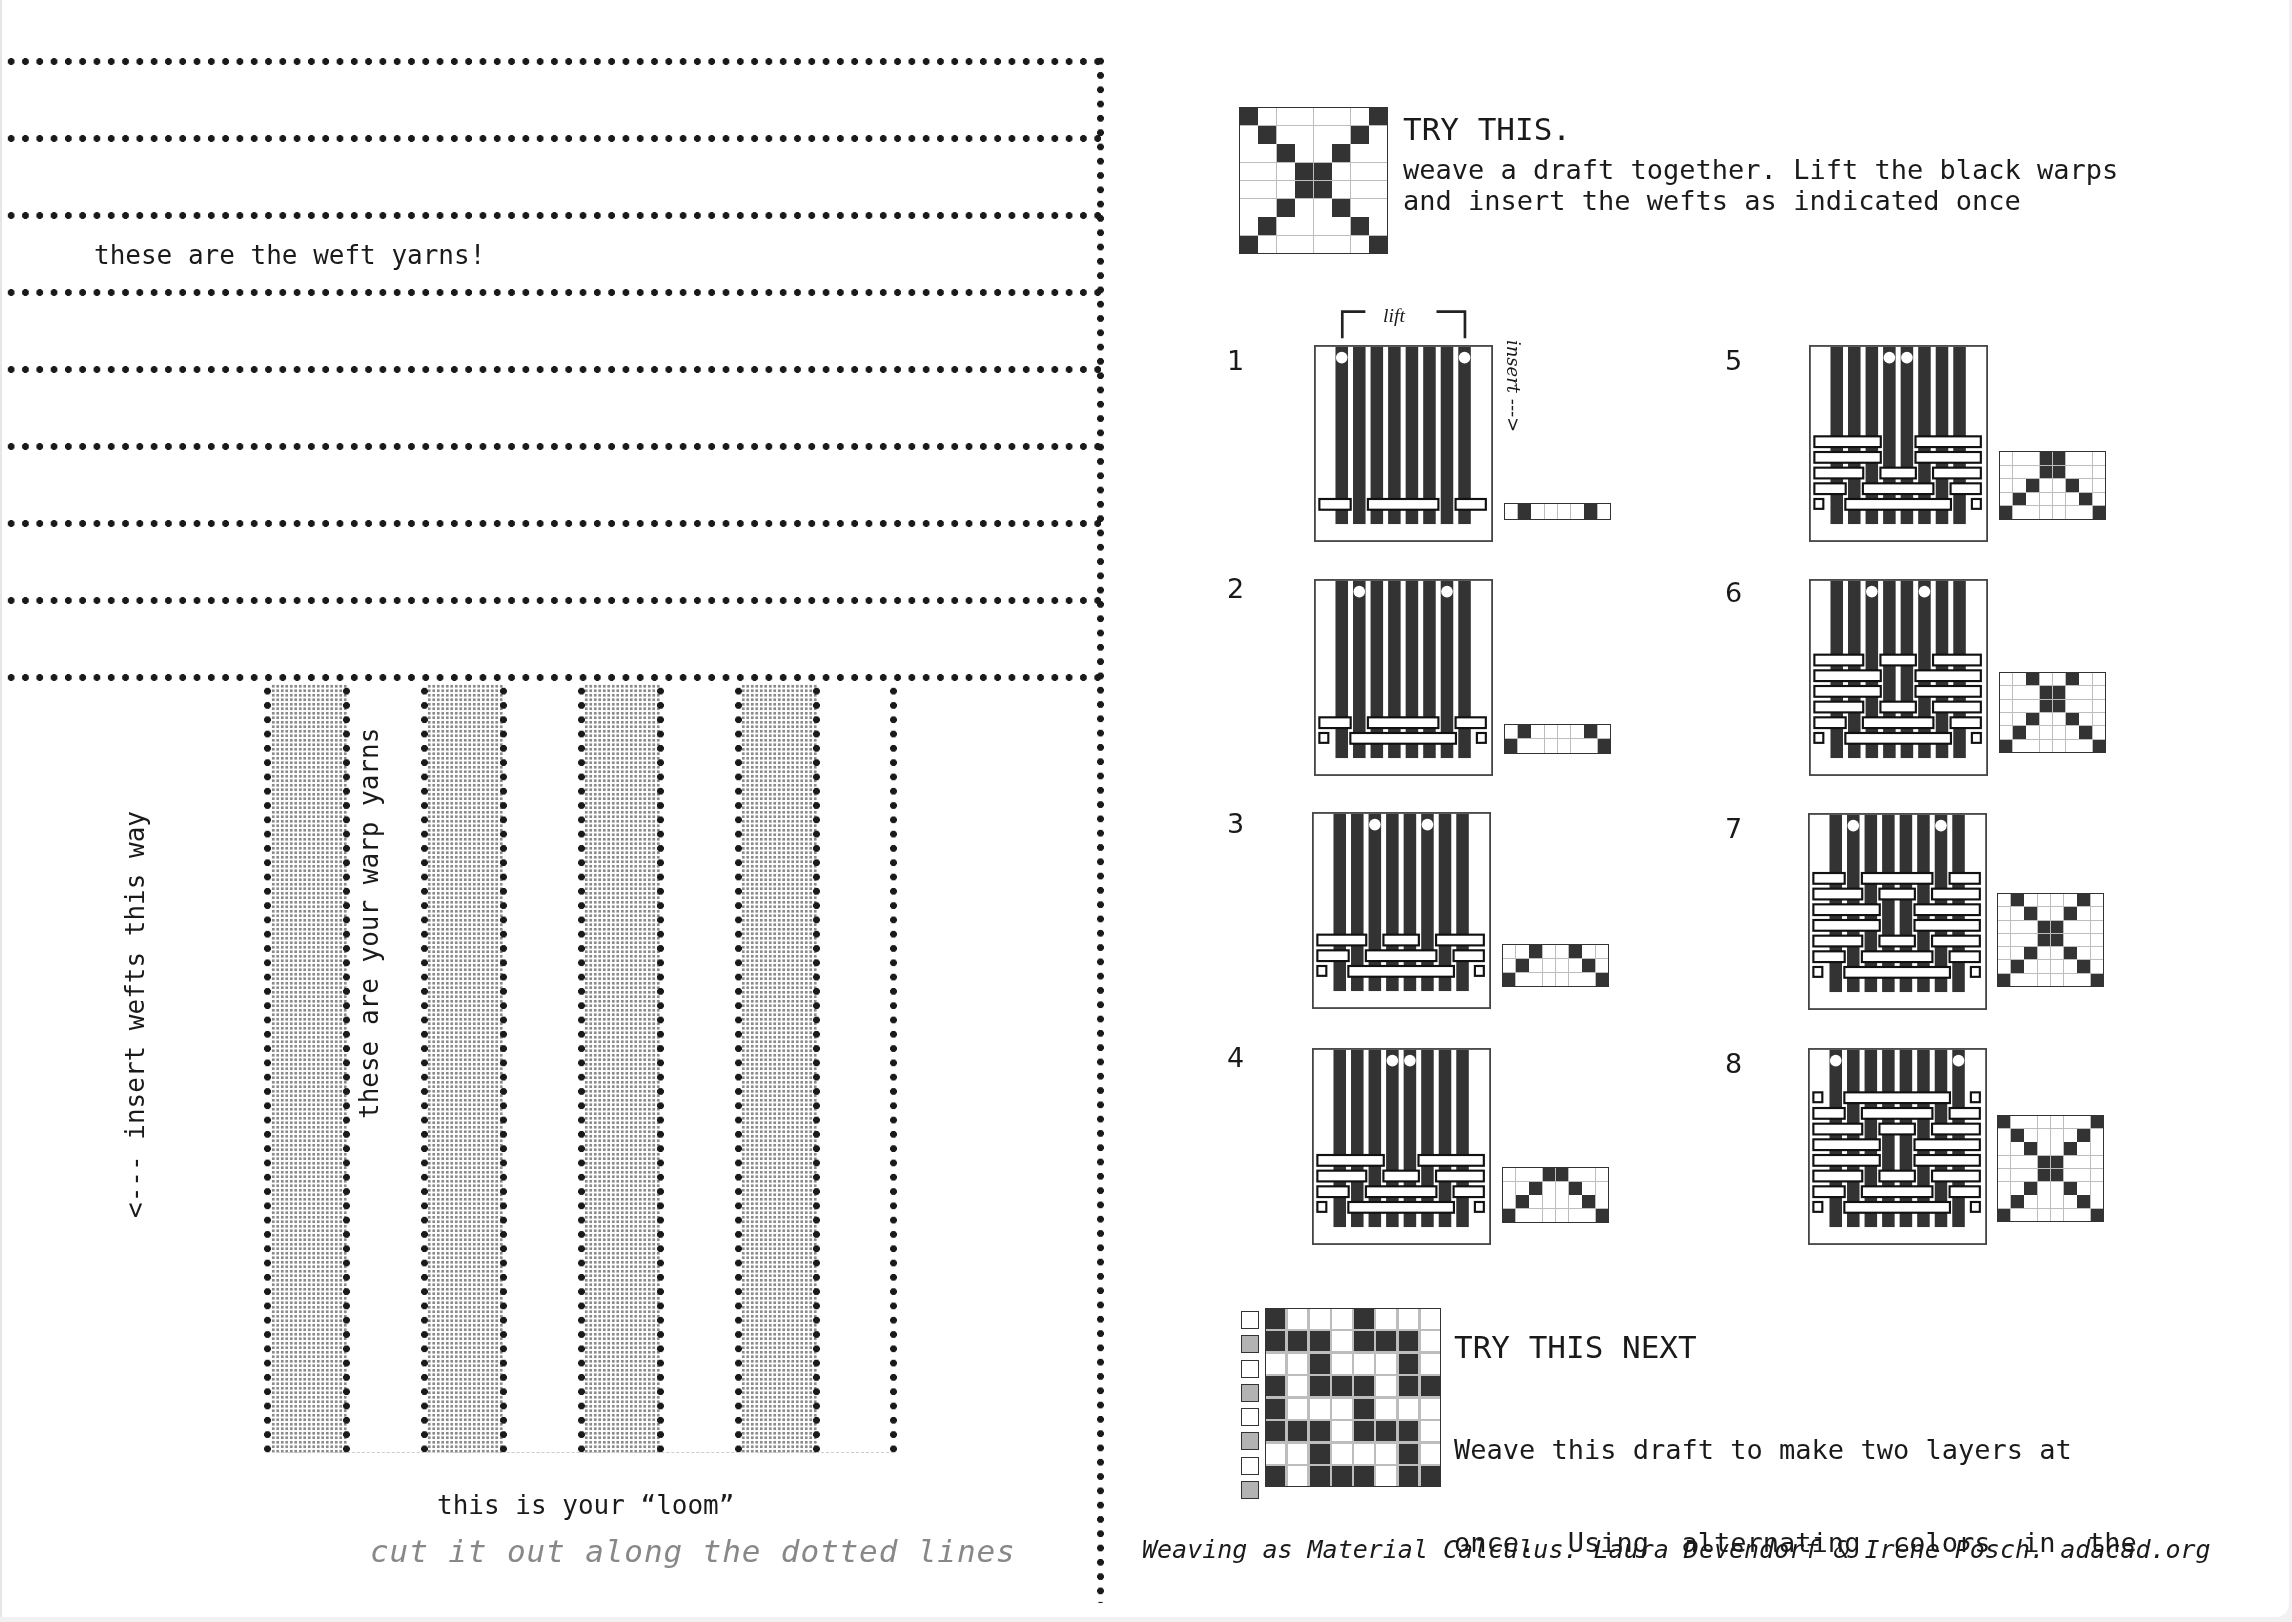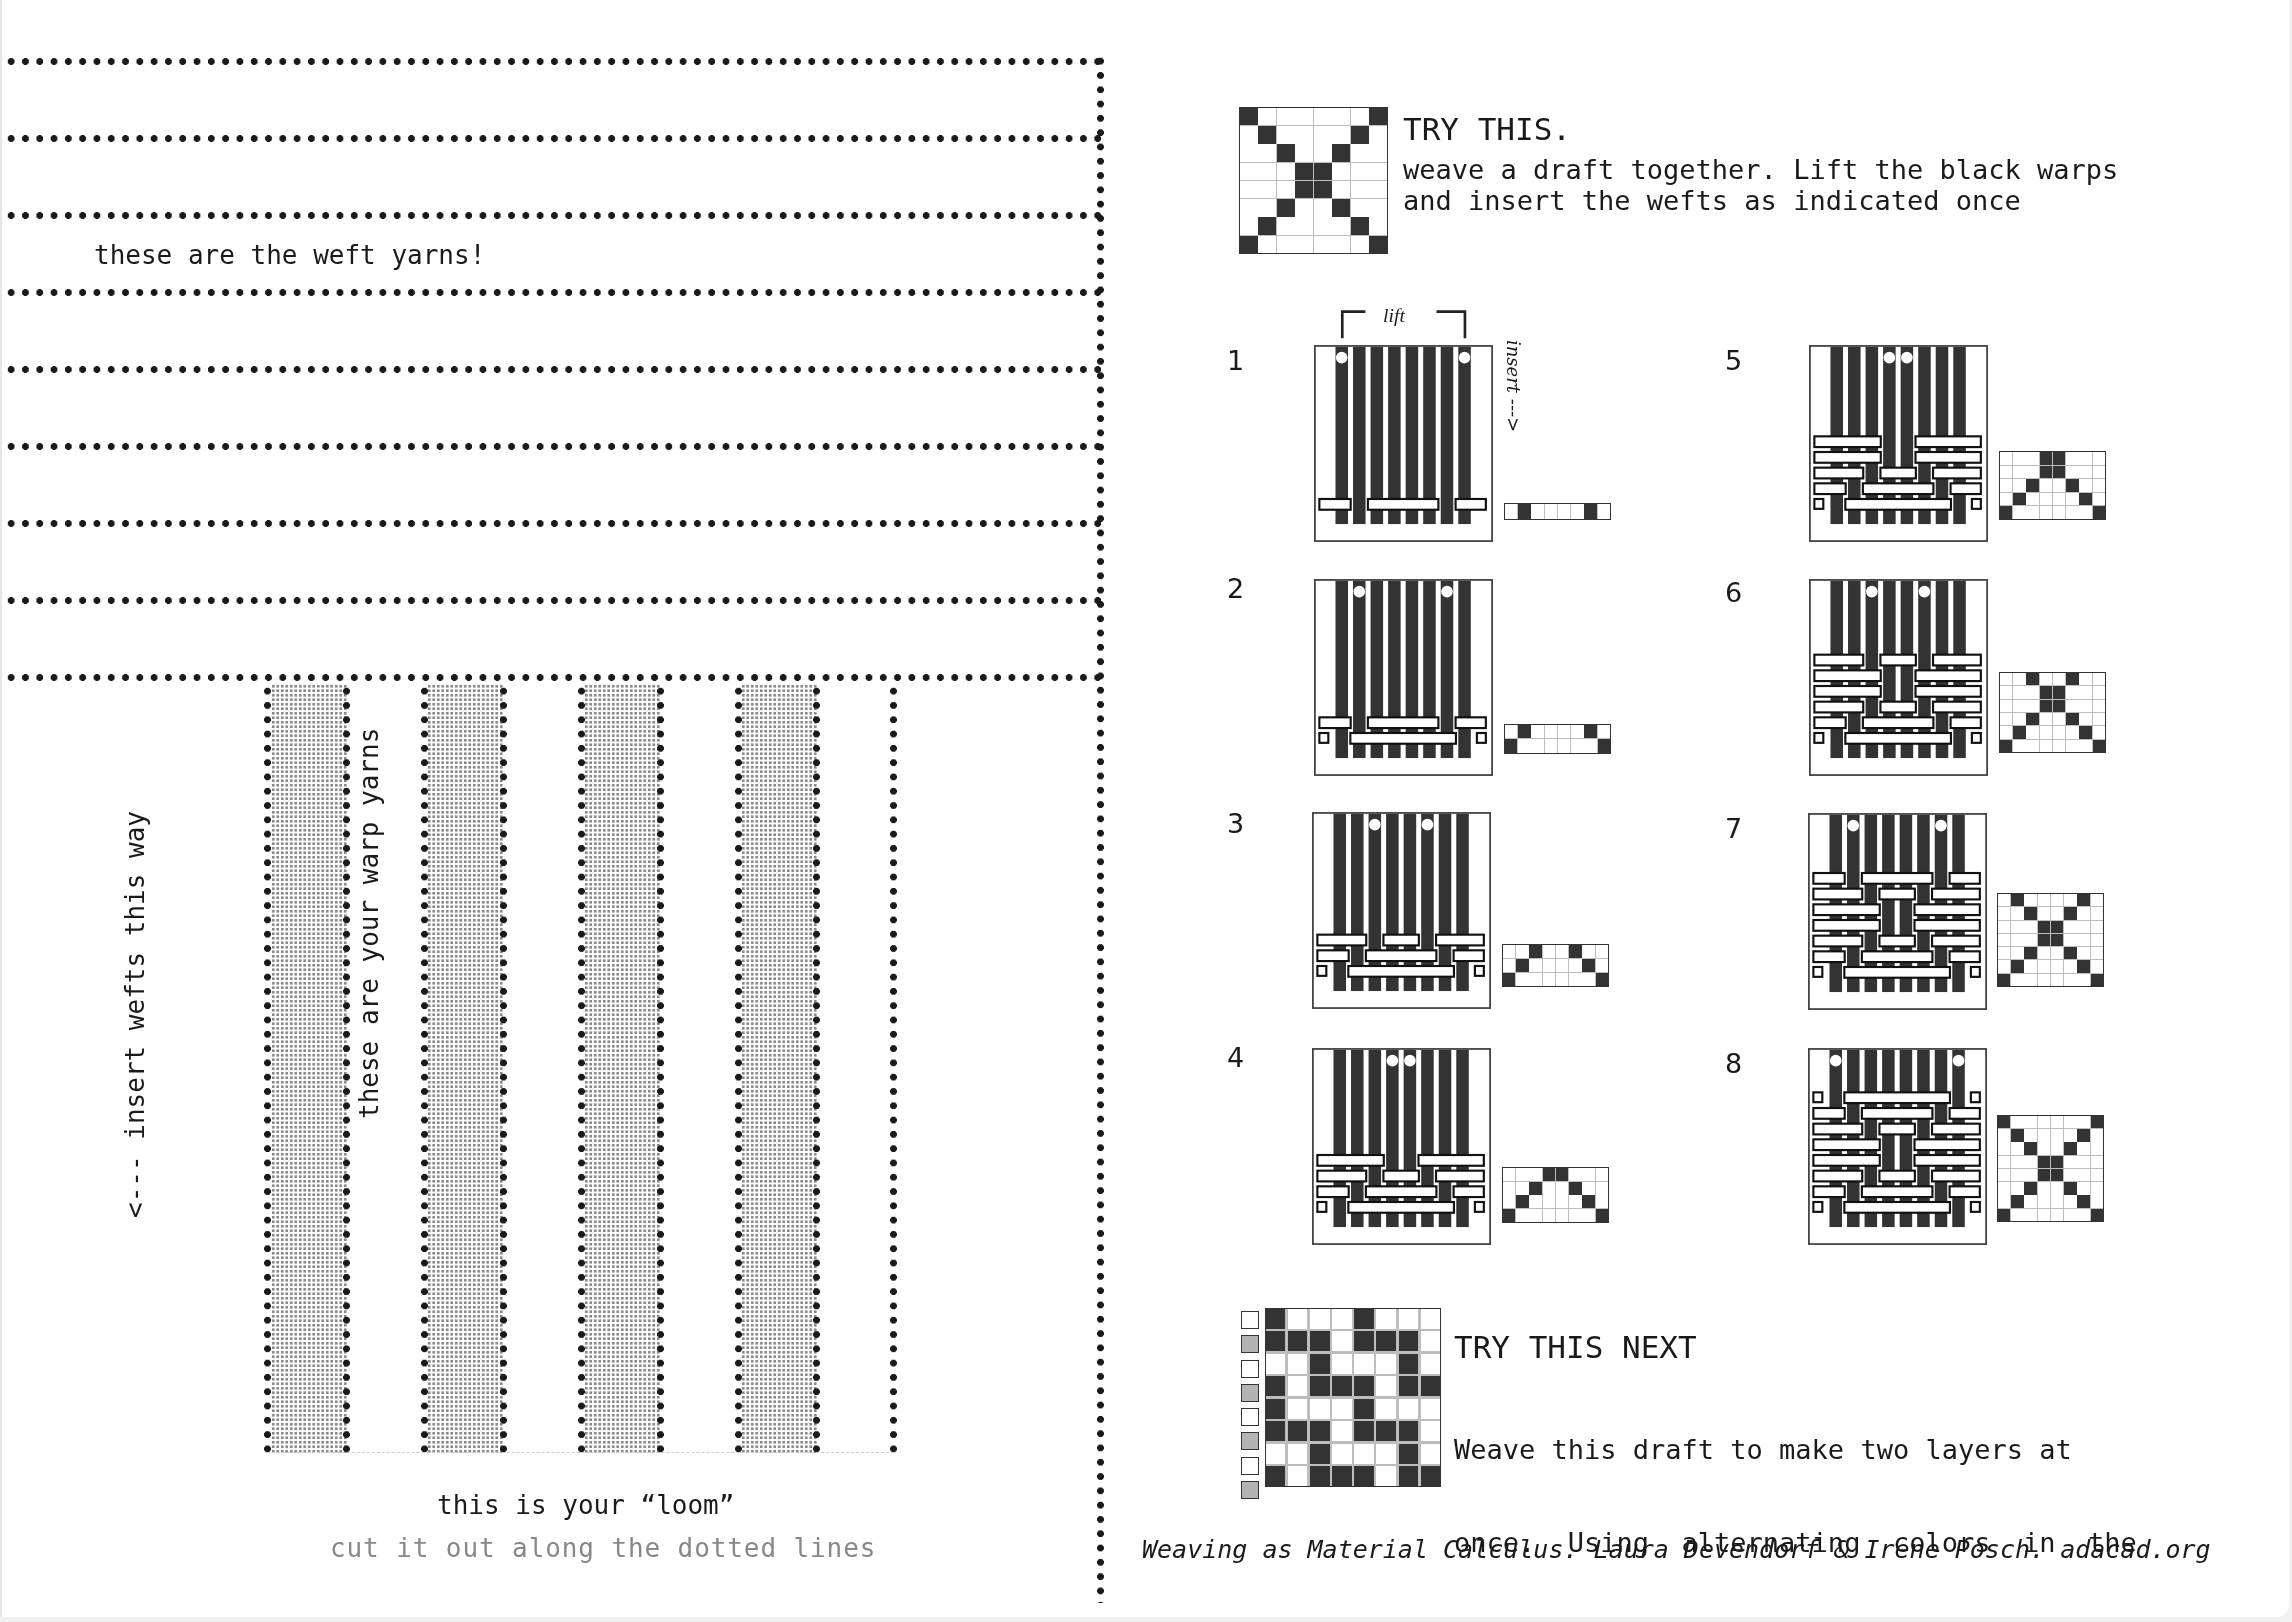--- a/index.html
+++ b/index.html
@@ -3,21 +3,21 @@
 <meta charset="utf-8">
 <style>
   html, body { margin:0; padding:0; }
   body { width:2293px; height:1623px; background:#f1f1f1; position:relative; overflow:hidden; font-family:"DejaVu Sans Mono","Liberation Mono",monospace; color:#1a1a1a; }
   .page { position:absolute; left:0; top:0; width:2289px; height:1617px; background:#fff; border-bottom-right-radius:12.5px; border-left:2.7px solid #e6e6e6; box-sizing:border-box; }
   .hdots { position:absolute; height:7.2px; background-image:radial-gradient(circle, #1a1a1a 3.2px, transparent 3.8px); background-size:14.3px 7.2px; background-repeat:repeat-x; }
   .vdots { position:absolute; width:7.2px; background-image:radial-gradient(circle, #1a1a1a 3.2px, transparent 3.8px); background-size:7.2px 14.3px; background-repeat:repeat-y; }
   .warp-shade { position:absolute; background-color:#fff; background-image:radial-gradient(circle, #8a8a8a 1.3px, transparent 1.6px); background-size:4.5px 4.5px; }
   .label { position:absolute; white-space:nowrap; font-size:26px; }
   .vert { position:absolute; white-space:nowrap; font-size:26px; transform-origin:0 0; transform:rotate(-90deg); }
-  .italic-gray { color:#888; font-size:26px; letter-spacing:0.9px; }
+  .italic-gray { font-style:italic; color:#888; font-size:31px; letter-spacing:0.9px;margin-left:40px; }
   .heading { font-weight:normal; font-size:31px; }
   .para { font-size:27px; line-height:31px; }
   .step-num { position:absolute; font-family:"DejaVu Sans","Liberation Sans",sans-serif; font-size:27px; }
   .draft { position:absolute; display:grid; border:1.8px solid #333; background:#bdbdbd; gap:0.9px; box-sizing:border-box; }
   .draft .c { background:#fff; }
   .draft .c.on { background:#333; }
   svg { display:block; }
 </style>
 </head>
 <body>

